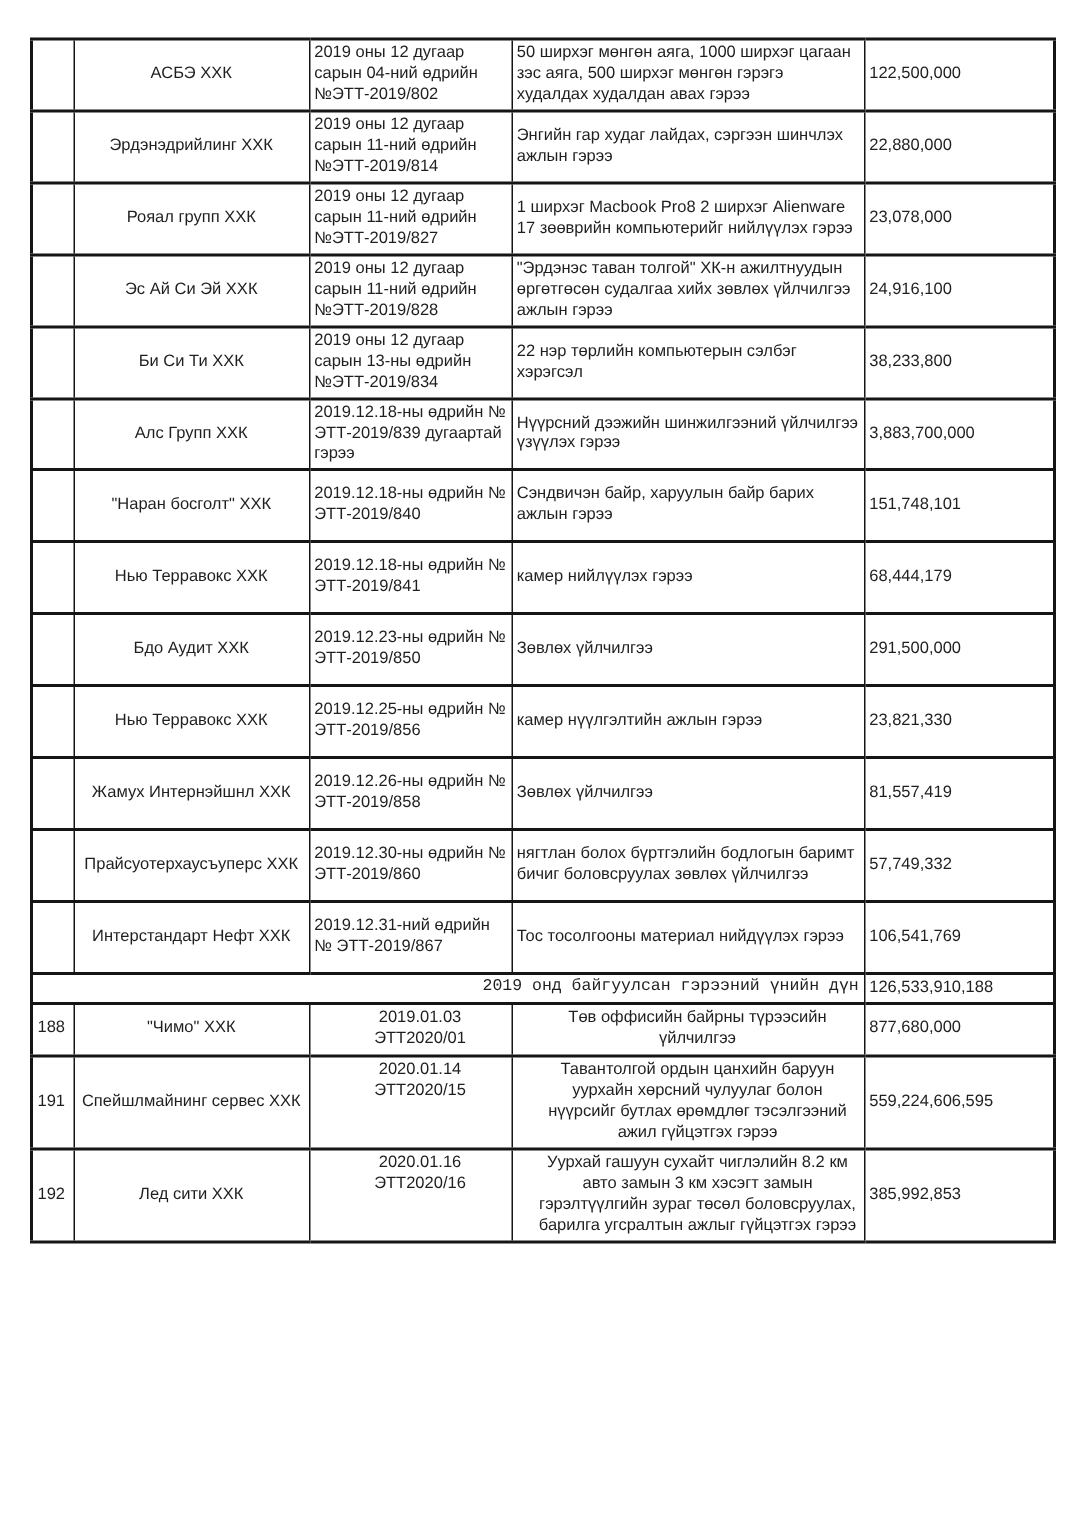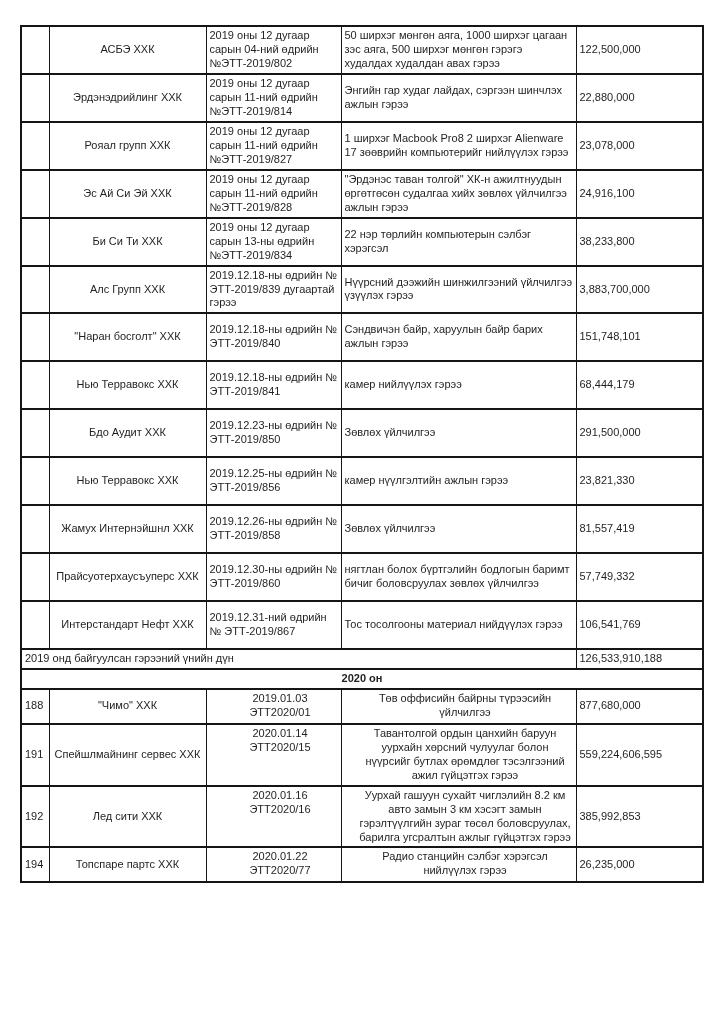--- a/index.html
+++ b/index.html
@@ -59,22 +59,23 @@
     text-align: center;
     vertical-align: top;
     padding-left: 16px;
   }
   td.cell-amount {
     text-align: left;
     padding-right: 7px;
     vertical-align: middle;
   }
   td.cell-total-label {
-    text-align: left;
+    text-align: right;
     padding: 5px 2px;
+    font-family: Liberation Mono, monospace;
   }
   td.cell-section-label {
     text-align: center;
     font-weight: bold;
     font-size: 12px;
     padding: 6px 2px;
   }
 </style>
 </head>
 <body>
@@ -177,23 +178,20 @@
     <td class="cell-no">187</td>
     <td class="cell-company">Интерстандарт Нефт ХХК</td>
     <td class="cell-contract">2019.12.31-ний өдрийн № ЭТТ-2019/867</td>
     <td class="cell-desc">Тос тосолгооны материал нийдүүлэх гэрээ</td>
     <td class="cell-amount">106,541,769</td>
   </tr>
         <tr class="row total">
     <td class="cell-total-label" colspan="4">2019 онд байгуулсан гэрээний үнийн дүн</td>
     <td class="cell-amount">126,533,910,188</td>
   </tr>
-        <tr class="row section">
-    <td class="cell-section-label" colspan="5">2020 он</td>
-  </tr>
         <tr class="row contract align-left">
     <td class="cell-no">188</td>
     <td class="cell-company">"Чимо" ХХК</td>
     <td class="cell-contract">2019.01.03
 ЭТТ2020/01</td>
     <td class="cell-desc">Төв оффисийн байрны түрээсийн үйлчилгээ</td>
     <td class="cell-amount">877,680,000</td>
   </tr>
         <tr class="row contract align-left">
     <td class="cell-no">191</td>
@@ -204,23 +202,15 @@
     <td class="cell-amount">559,224,606,595</td>
   </tr>
         <tr class="row contract align-left">
     <td class="cell-no">192</td>
     <td class="cell-company">Лед сити ХХК</td>
     <td class="cell-contract">2020.01.16
 ЭТТ2020/16</td>
     <td class="cell-desc">Уурхай гашуун сухайт чиглэлийн 8.2 км авто замын 3 км хэсэгт замын гэрэлтүүлгийн зураг төсөл боловсруулах, барилга угсралтын ажлыг гүйцэтгэх гэрээ</td>
     <td class="cell-amount">385,992,853</td>
   </tr>
-        <tr class="row contract align-left">
-    <td class="cell-no">194</td>
-    <td class="cell-company">Топспаре партс ХХК</td>
-    <td class="cell-contract">2020.01.22
-ЭТТ2020/77</td>
-    <td class="cell-desc">Радио станцийн сэлбэг хэрэгсэл нийлүүлэх гэрээ</td>
-    <td class="cell-amount">26,235,000</td>
-  </tr>
       </tbody>
   </table>
 </div>
 
 </body></html>

